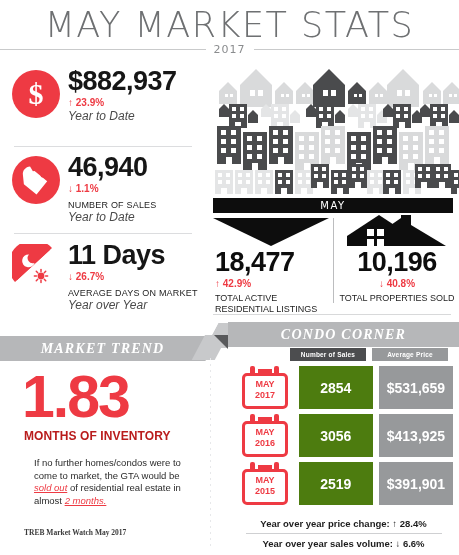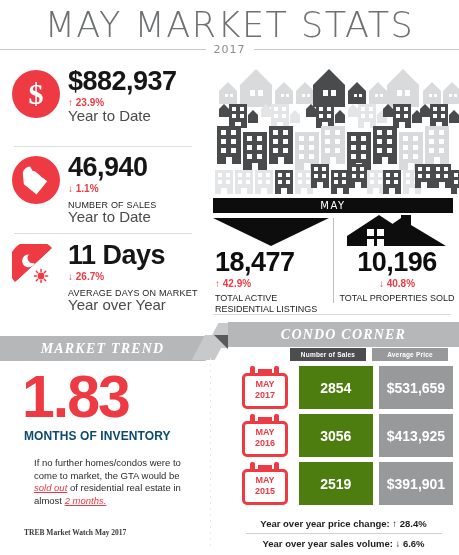--- a/index.html
+++ b/index.html
@@ -53,21 +53,21 @@
     line-height: 1;
   }
 
   .stat-body { position: absolute; left: 68px; top: 0; width: 135px; }
   .stat-value {
     font-size: 27px; line-height: 30px; font-weight: bold; color: #161616;
     letter-spacing: -0.5px; white-space: nowrap;
   }
   .stat-delta { font-size: 10px; line-height: 14px; color: #ee3a43; font-weight: bold; }
   .stat-label { font-size: 9px; line-height: 12px; color: #1d1d1d; letter-spacing: 0.2px; margin-top: 3px; }
-  .stat-sub { font-size: 15px; line-height: 12px; color: #4a4a4a; }
+  .stat-sub { font-size: 12px; line-height: 12px; color: #4a4a4a; font-style: italic; }
 
   
   .skyline { position: absolute; left: 207px; top: 66px; width: 252px; height: 133px; }
   .may-banner {
     position: absolute; left: 213px; top: 198px; width: 240px; height: 15px;
     background: #0d0d0d; color: #fff;
     font-size: 10px; letter-spacing: 1.5px;
     display: flex; align-items: center; justify-content: center;
     font-family: "DejaVu Sans", sans-serif;
   }
@@ -126,21 +126,21 @@
     clip-path: polygon(0 0, 100% 0, 100% 100%);
   }
 
   
   .mt-body { position: absolute; left: 0; top: 366px; width: 205px; }
   .mt-number {
     color: #ee3a43; font-size: 59px; line-height: 62px; font-weight: bold;
     letter-spacing: -2px; padding-left: 22px;
   }
   .mt-caption {
-    font-size: 12px; line-height: 16px; font-weight: bold; color: #0c4a6e;
+    font-size: 12px; line-height: 16px; font-weight: bold; color: #b91c1c;
     padding-left: 24px; letter-spacing: 0.1px;
   }
   .mt-para {
     font-size: 9.5px; line-height: 12.5px; color: #2b2b2b;
     padding-left: 34px; padding-right: 18px; margin-top: 13px;
   }
   .mt-em { color: #ee3a43; font-style: italic; text-decoration: underline; }
   .mt-source {
     position: absolute; left: 24px; top: 162px;
     font-size: 7.5px; color: #3a3a3a;

